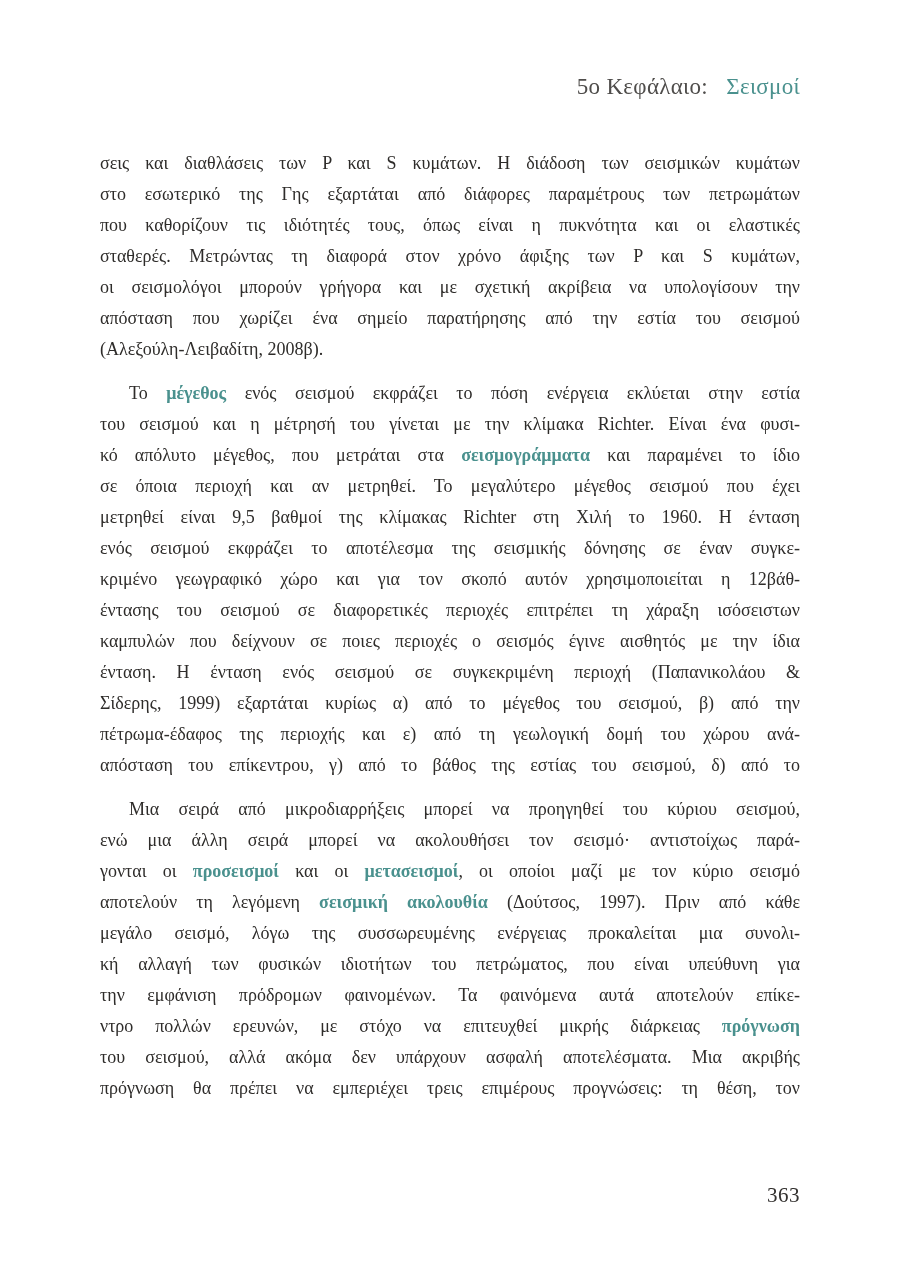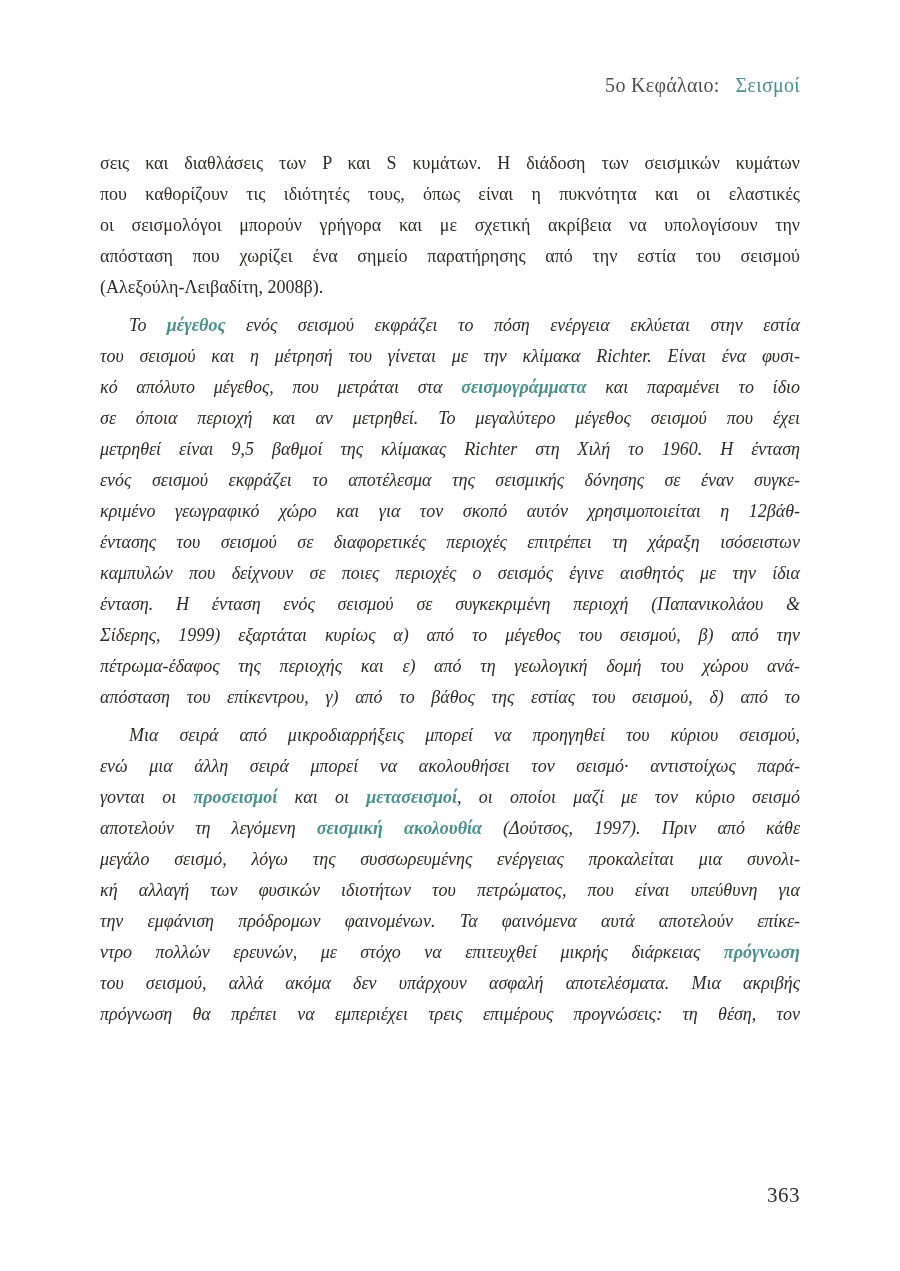--- a/index.html
+++ b/index.html
@@ -16,38 +16,38 @@
   }
   .page {
     position: relative;
     width: 900px; height: 1271px;
     background: var(--page-bg);
     overflow: hidden;
   }
   .running-header {
     position: absolute;
     top: 74px; right: 100px;
-    font-size: 20px;
+    font-size: 23px;
     letter-spacing: 0.3px;
     color: var(--header-chapter);
     white-space: nowrap;
   }
   .running-header .section {
     color: var(--highlight);
   }
   .body-text {
     position: absolute;
     left: 100px; top: 148px;
     width: 700px;
     font-size: 18px;
     line-height: 31px;
     color: var(--text);
   }
   .paragraph { margin: 0; }
-  .paragraph.spaced { margin-top: 7px; font-style: italic; }
+  .paragraph.spaced { margin-top: 13px; }
   .line {
     text-align: justify;
     text-align-last: justify;
     height: 31px;
     white-space: normal;
   }
   .line.last {
     text-align-last: left;
   }
   .line.first-indent {
@@ -72,21 +72,23 @@
 
   <div class="running-header">
     <span class="chapter">5ο Κεφάλαιο:</span>
     <span>&nbsp;</span>
     <span class="section">Σεισμοί</span>
   </div>
 
   <div class="body-text">
       <div class="paragraph">
         <div class="line"><span>σεις και διαθλάσεις των P και S κυμάτων. Η διάδοση των σεισμικών κυμάτων</span></div>
+        <div class="line"><span>στο εσωτερικό της Γης εξαρτάται από διάφορες παραμέτρους των πετρωμάτων</span></div>
         <div class="line"><span>που καθορίζουν τις ιδιότητές τους, όπως είναι η πυκνότητα και οι ελαστικές</span></div>
+        <div class="line"><span>σταθερές. Μετρώντας τη διαφορά στον χρόνο άφιξης των P και S κυμάτων,</span></div>
         <div class="line"><span>οι σεισμολόγοι μπορούν γρήγορα και με σχετική ακρίβεια να υπολογίσουν την</span></div>
         <div class="line"><span>απόσταση που χωρίζει ένα σημείο παρατήρησης από την εστία του σεισμού</span></div>
         <div class="line last"><span>(Αλεξούλη-Λειβαδίτη, 2008β).</span></div>
       </div>
       <div class="paragraph spaced">
         <div class="line first-indent"><span>Το </span><span class="hl">μέγεθος</span><span> ενός σεισμού εκφράζει το πόση ενέργεια εκλύεται στην εστία</span></div>
         <div class="line"><span>του σεισμού και η μέτρησή του γίνεται με την κλίμακα Richter. Είναι ένα φυσι-</span></div>
         <div class="line"><span>κό απόλυτο μέγεθος, που μετράται στα </span><span class="hl">σεισμογράμματα</span><span> και παραμένει το ίδιο</span></div>
         <div class="line"><span>σε όποια περιοχή και αν μετρηθεί. Το μεγαλύτερο μέγεθος σεισμού που έχει</span></div>
         <div class="line"><span>μετρηθεί είναι 9,5 βαθμοί της κλίμακας Richter στη Χιλή το 1960. Η ένταση</span></div>

